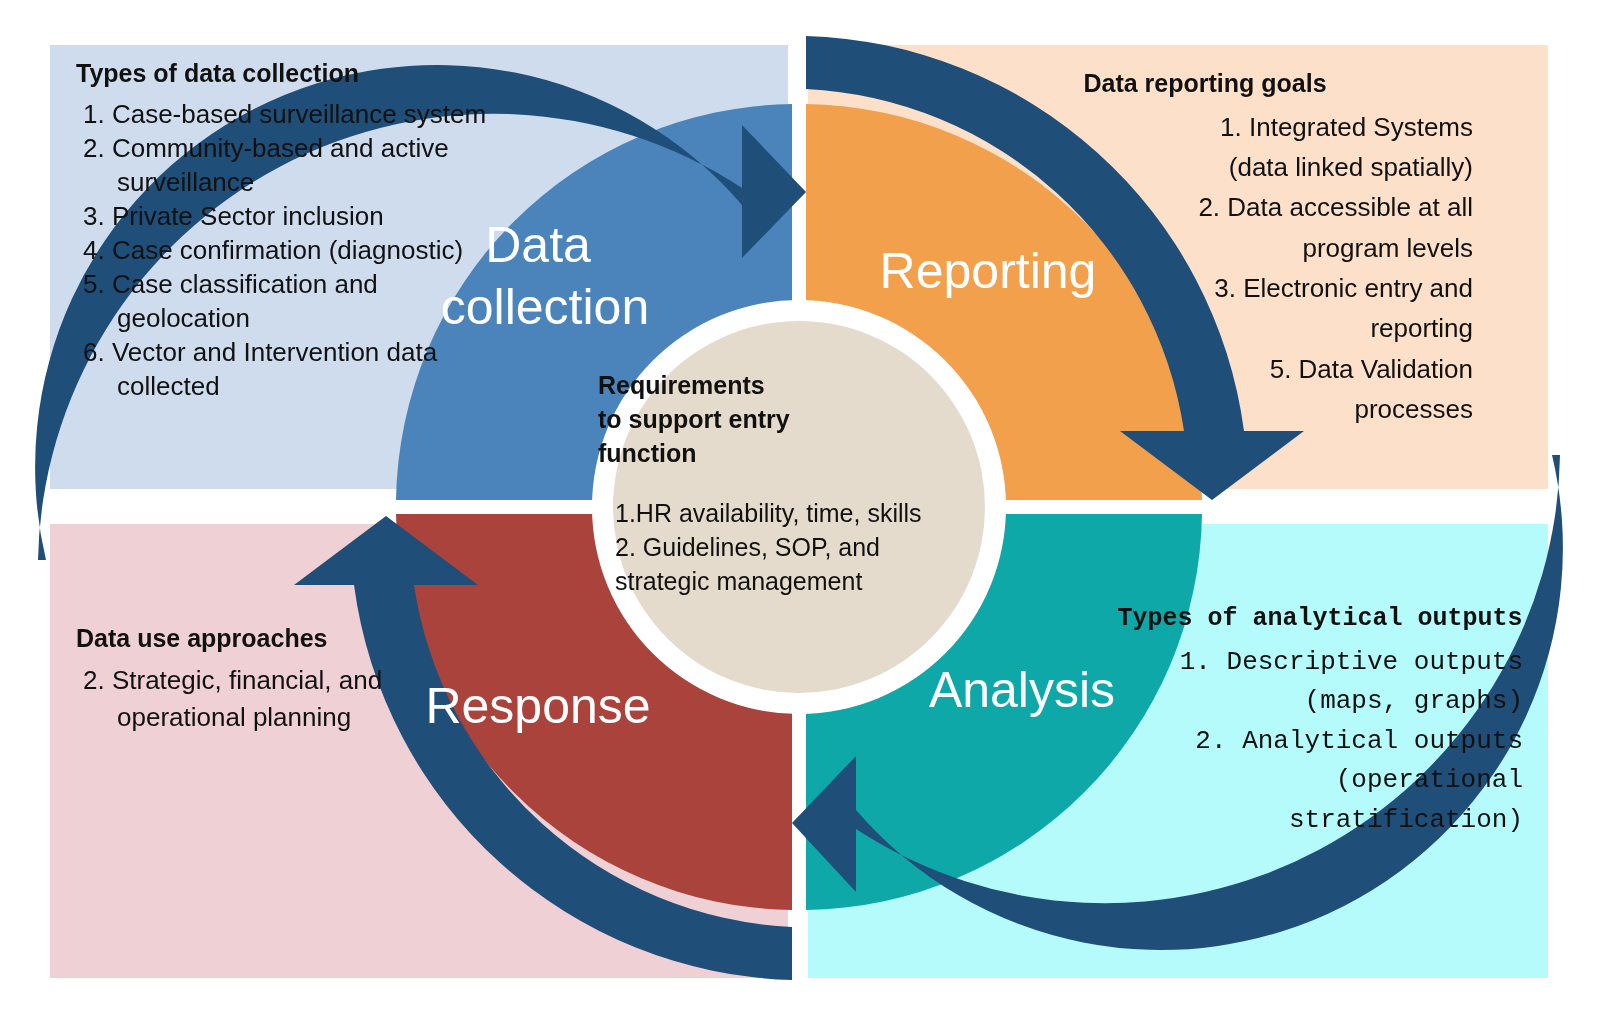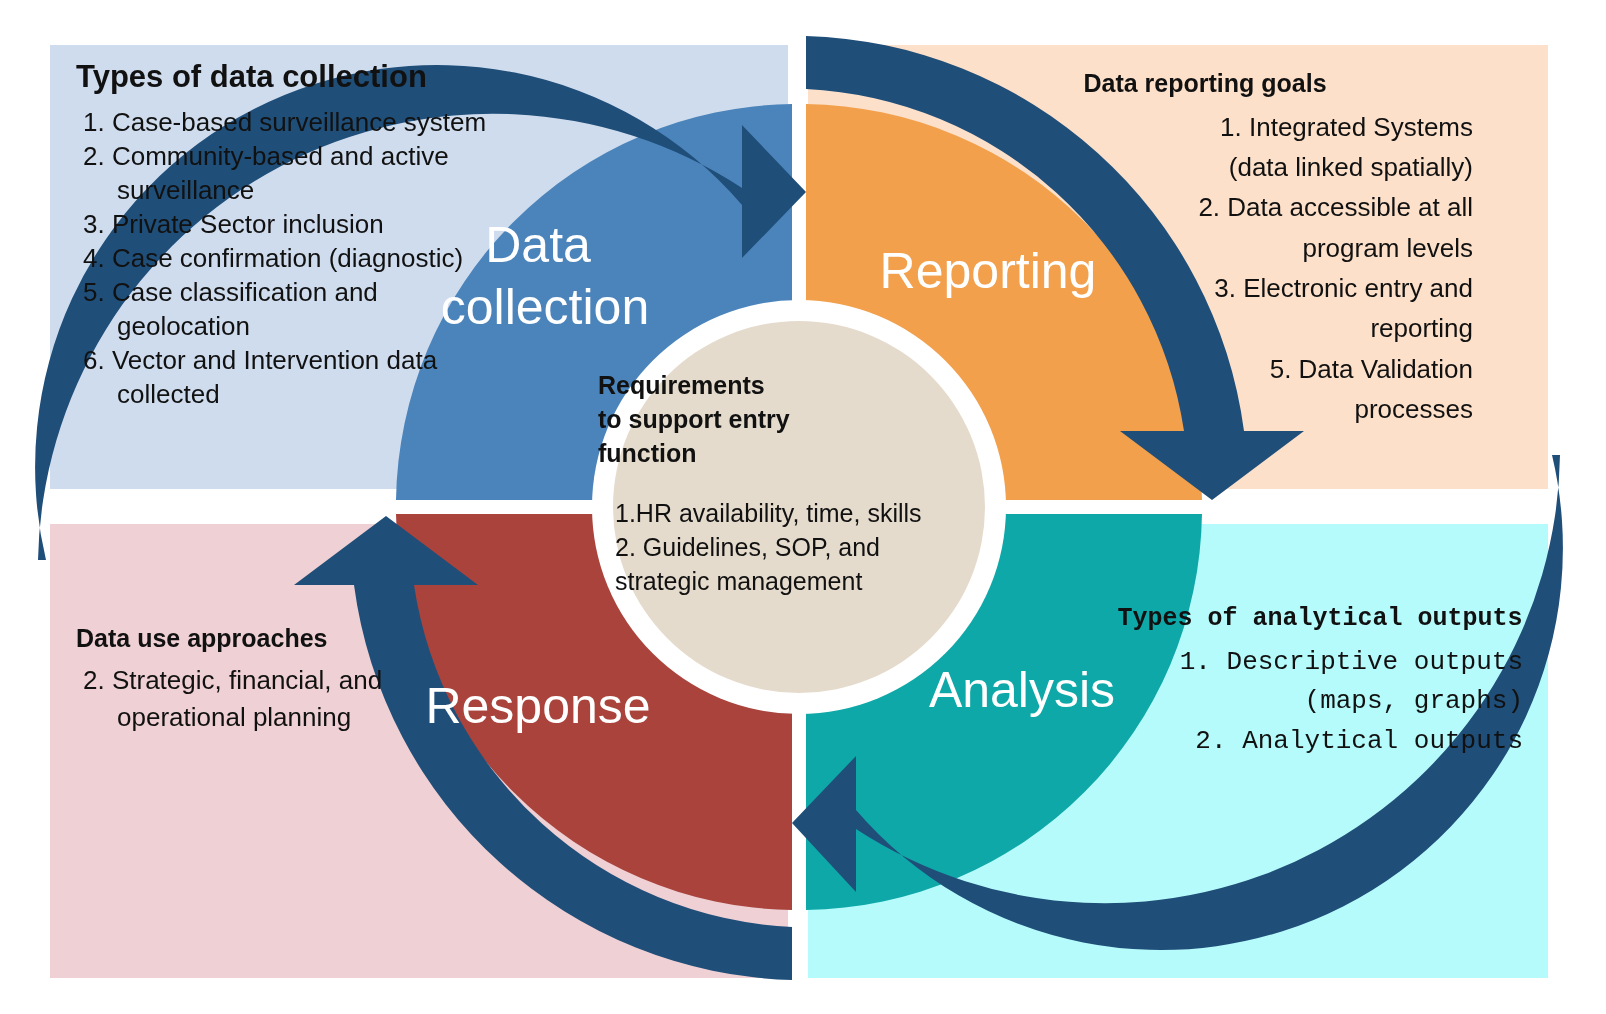--- a/index.html
+++ b/index.html
@@ -44,21 +44,21 @@
     margin-bottom: 2px;
   }
   .txtblock ol {
     list-style: none;
     margin: 7px;
     padding: 0;
   }
   .txtblock ol li { display: block; }
 
   #text-tl { left: 76px;  top: 57px;  width: 430px; text-align: left; }
-  #text-tl .hdr { font-size: 31px; }
+  #text-tl .hdr { font-size: 25px; }
   #text-tl li { padding-left: 34px; text-indent: -34px; }
 
   #text-tr { left: 1010px; top: 67px;  width: 470px; text-align: right; }
   #text-tr .hdr { font-size: 25px; text-align: center; padding-right: 80px; }
   #text-tr li { line-height: 1.55; }
 
   #text-bl { left: 76px;  top: 622px; width: 430px; text-align: left; }
   #text-bl .hdr { font-size: 25px; }
   #text-bl li { padding-left: 34px; text-indent: -34px; line-height: 1.42; }
 
@@ -216,16 +216,17 @@
       <li>2. Strategic, financial, and operational planning</li>
     </ol>
   </div>
 
   <div class="txtblock" id="text-br">
     <span class="hdr">Types of analytical outputs</span>
     <ol>
       <li>1. Descriptive  outputs</li>
       <li>(maps, graphs)</li>
       <li>2. Analytical outputs</li>
+      <li>(operational  stratification)</li>
     </ol>
   </div>
 
 </div>
 
 </body></html>

